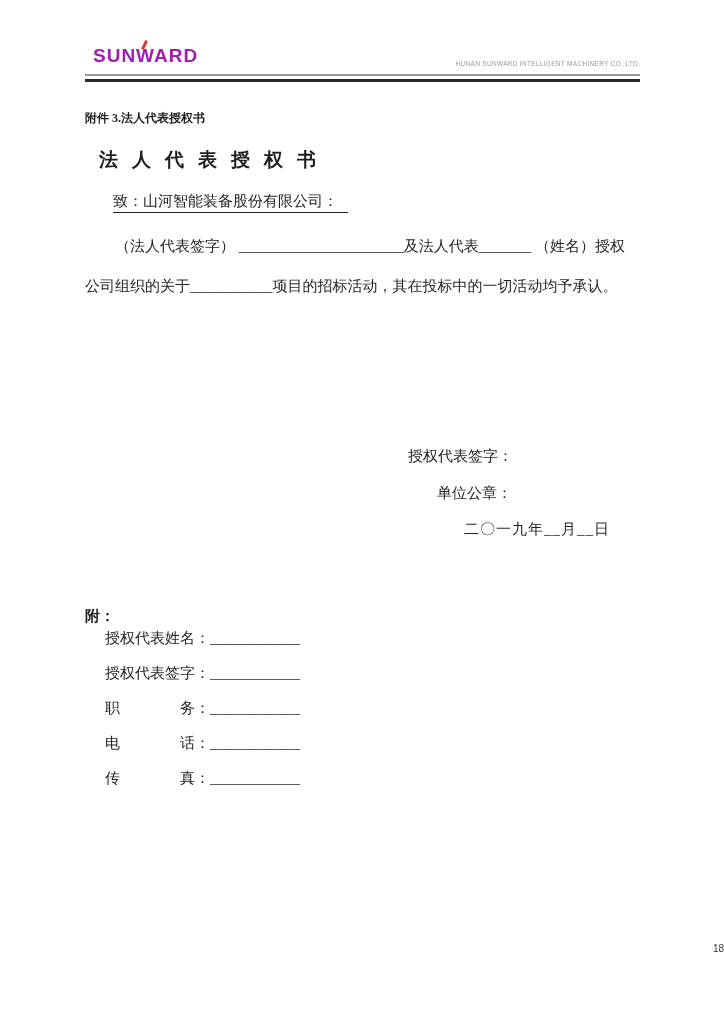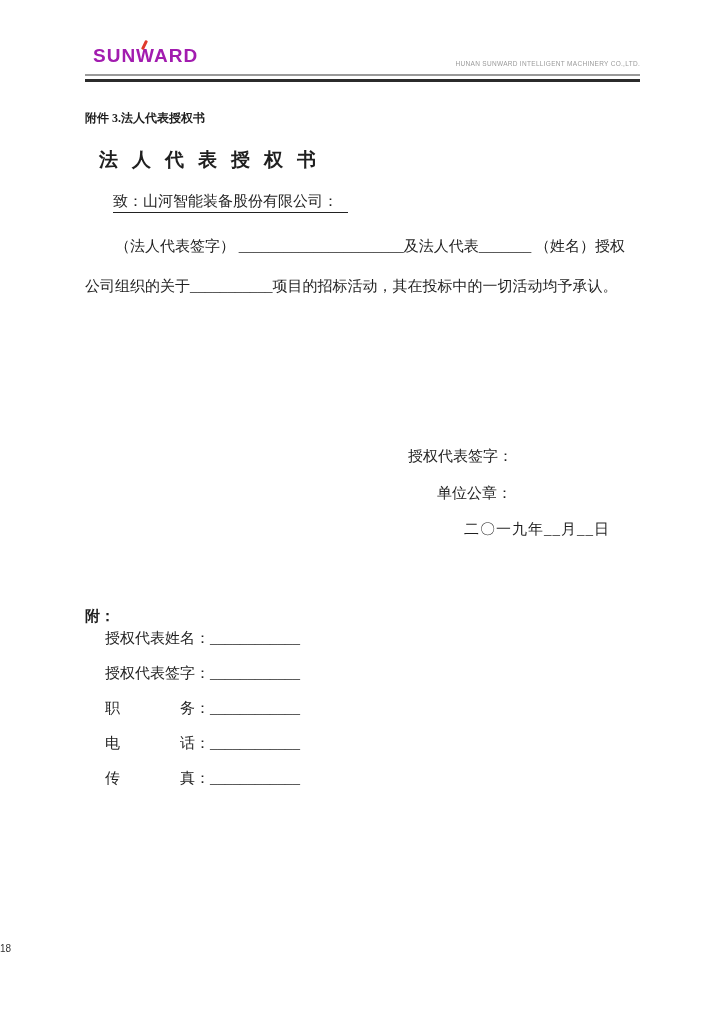--- a/index.html
+++ b/index.html
@@ -91,21 +91,21 @@
     position: absolute; left: 85px; top: 607px;
     font-size: 15px; font-weight: 700;
   }
   .attach-rows { position: absolute; left: 105px; top: 629px; font-size: 15px; }
   .attach-row { height: 35px; white-space: nowrap; }
   .attach-row .row-blank { letter-spacing: 0; }
 
   
   .footer-pagenum {
     position: absolute; left: 0; right: 0; top: 943px;
-    text-align: left;
+    text-align: right;
     font-family: "Liberation Sans", "DejaVu Sans", sans-serif;
     font-size: 10px; color: #333;
   }
 </style>
 </head>
 <body>
 
 <div class="page">
 
   <div class="hdr">

